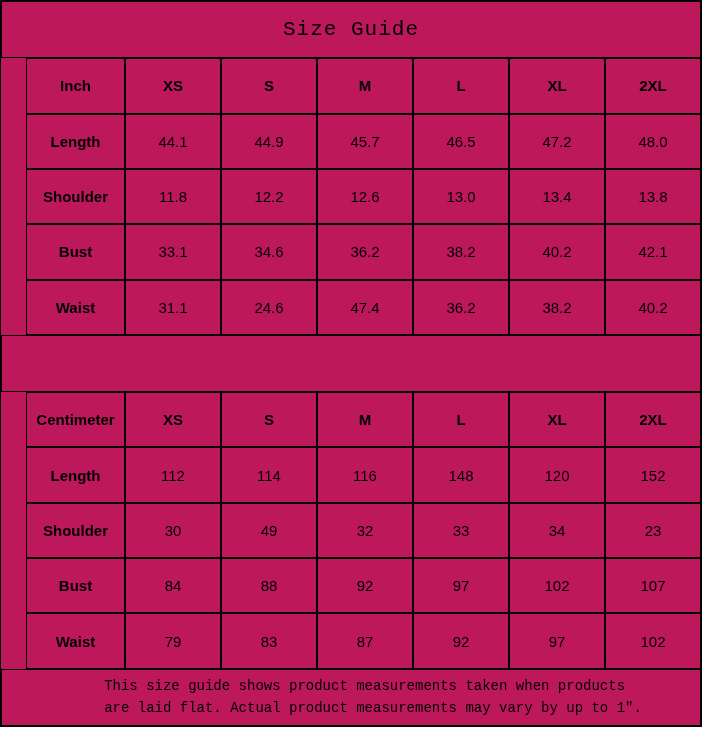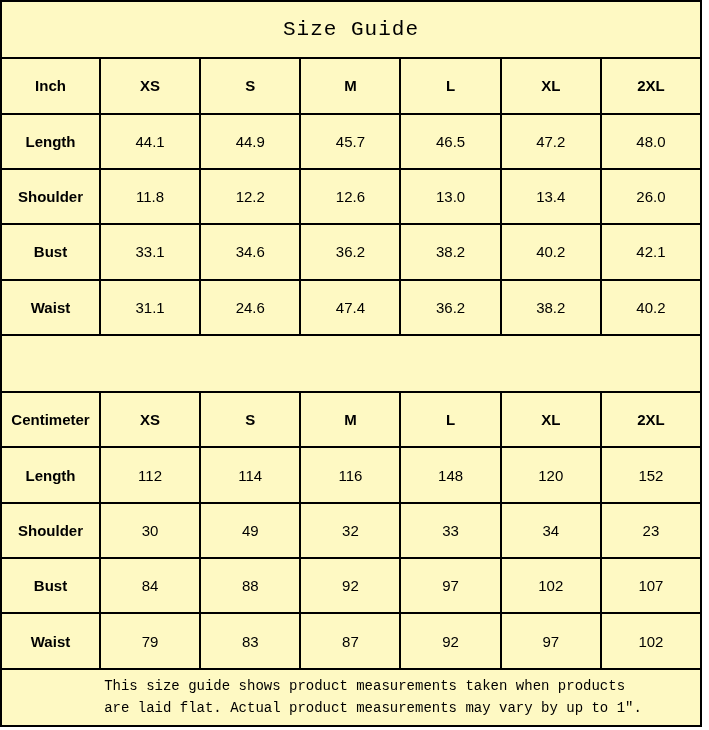--- a/index.html
+++ b/index.html
@@ -8,41 +8,42 @@
     background: #ffffff;
   }
   .sheet {
     position: relative;
     width: 702px;
     height: 727px;
     box-sizing: border-box;
     border: 1px solid #000000;
     display: flex;
     flex-direction: column;
-    background: #fef9c3;
+    background: #be185d;
     color: #000000;
     font-family: "Liberation Sans", sans-serif;
   }
   
   .title-row {
     flex: 1 1 0;
     box-sizing: border-box;
     border: 1px solid #000000;
     display: flex;
     align-items: center;
     justify-content: center;
     font-family: "Liberation Mono", "DejaVu Sans Mono", monospace;
     font-size: 21px;
     letter-spacing: 1px;
   }
   .size-table {
     flex: 5 1 0;
     display: grid;
     grid-template-columns: 99px repeat(6, 1fr);
     grid-auto-rows: 1fr;
+    padding-left: 25px;
   }
   .cell {
     box-sizing: border-box;
     border: 1px solid #000000;
     display: flex;
     align-items: center;
     justify-content: center;
     font-size: 15px;
     overflow: hidden;
   }
@@ -92,21 +93,21 @@
       <div class="cell">45.7</div>
       <div class="cell">46.5</div>
       <div class="cell">47.2</div>
       <div class="cell">48.0</div>
       <div class="cell hdr">Shoulder</div>
       <div class="cell">11.8</div>
       <div class="cell">12.2</div>
       <div class="cell">12.6</div>
       <div class="cell">13.0</div>
       <div class="cell">13.4</div>
-      <div class="cell">26.0</div>
+      <div class="cell">13.8</div>
       <div class="cell hdr">Bust</div>
       <div class="cell">33.1</div>
       <div class="cell">34.6</div>
       <div class="cell">36.2</div>
       <div class="cell">38.2</div>
       <div class="cell">40.2</div>
       <div class="cell">42.1</div>
       <div class="cell hdr">Waist</div>
       <div class="cell">31.1</div>
       <div class="cell">24.6</div>

